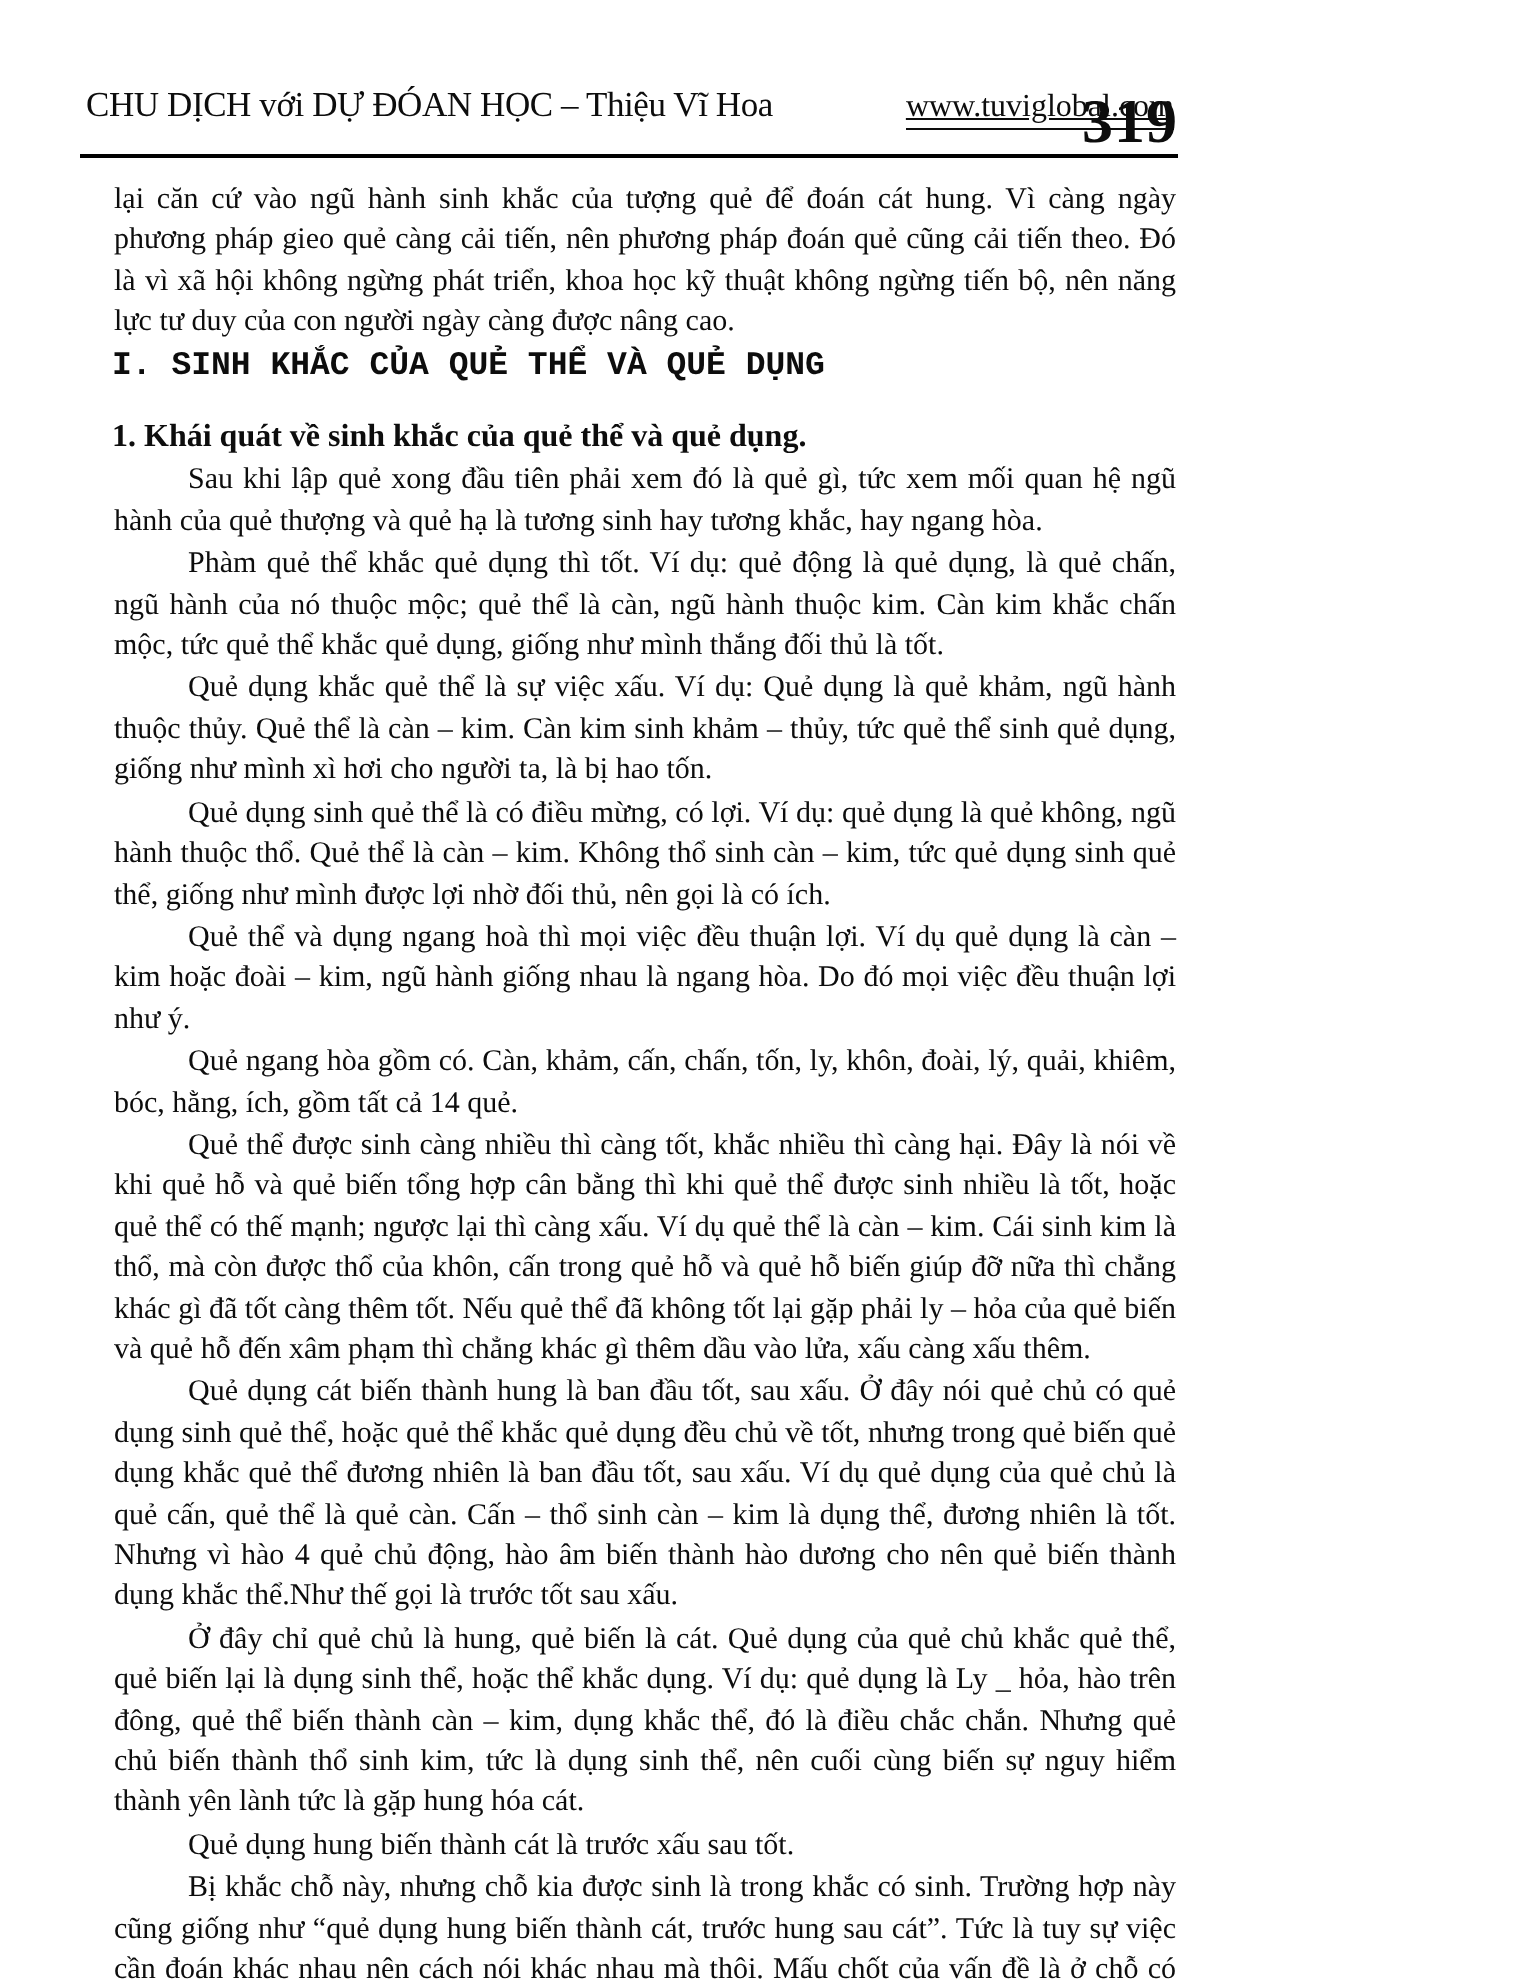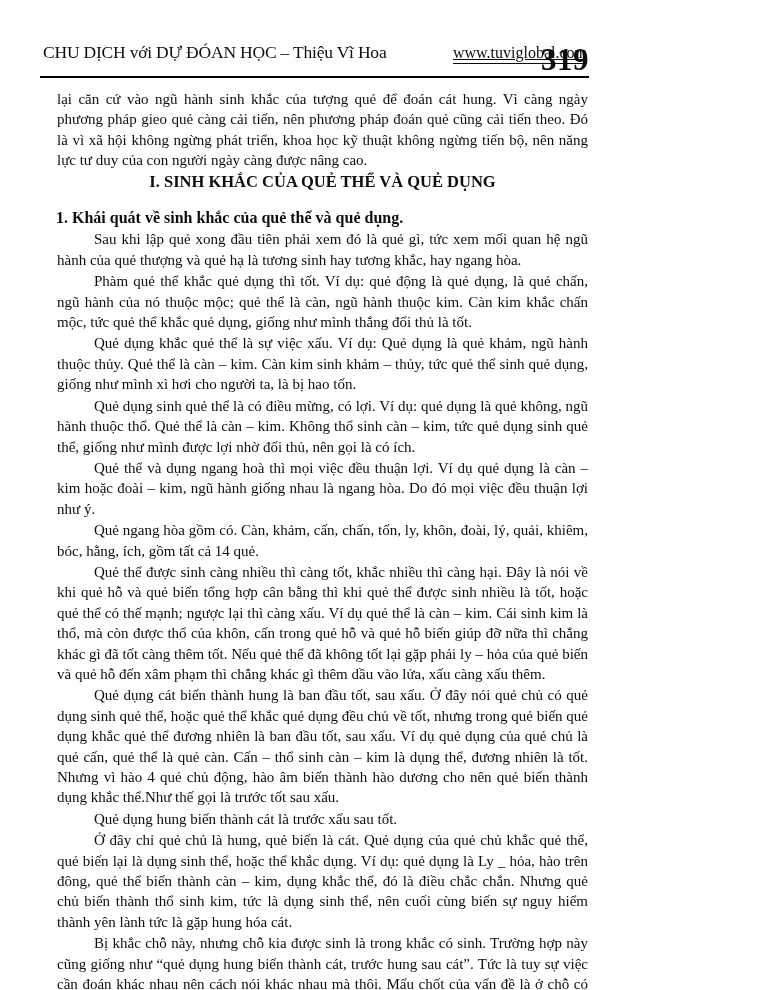--- a/index.html
+++ b/index.html
@@ -64,23 +64,23 @@
   }
   .content p.body {
     text-indent: 37px;
   }
   .content p.body-first {
     text-indent: 0;
   }
   .content .heading-center {
     font-weight: bold;
     font-size: 16.5px;
-    text-align: center;
     line-height: 20.4px;
     margin: 0 0 16px 0;
+    font-family: Liberation Mono, monospace;
   }
   .content .heading-left {
     font-weight: bold;
     font-size: 16px;
     line-height: 20.4px;
     margin: 0;
   }
 </style>
 </head>
 <body>
@@ -100,18 +100,18 @@
       <div class="heading-center">I. SINH KHẮC CỦA QUẺ THỂ VÀ QUẺ DỤNG</div>
       <div class="heading-left">1. Khái quát về sinh khắc của quẻ thể và quẻ dụng.</div>
       <p class="body">Sau khi lập quẻ xong đầu tiên phải xem đó là quẻ gì, tức xem mối quan hệ ngũ hành của quẻ thượng và quẻ hạ là tương sinh hay tương khắc, hay ngang hòa.</p>
       <p class="body">Phàm quẻ thể khắc quẻ dụng thì tốt. Ví dụ: quẻ động là quẻ dụng, là quẻ chấn, ngũ hành của nó thuộc mộc; quẻ thể là càn, ngũ hành thuộc kim. Càn kim khắc chấn mộc, tức quẻ thể khắc quẻ dụng, giống như mình thắng đối thủ là tốt.</p>
       <p class="body">Quẻ dụng khắc quẻ thể là sự việc xấu. Ví dụ: Quẻ dụng là quẻ khảm, ngũ hành thuộc thủy. Quẻ thể là càn – kim. Càn kim sinh khảm – thủy, tức quẻ thể sinh quẻ dụng, giống như mình xì hơi cho người ta, là bị hao tốn.</p>
       <p class="body">Quẻ dụng sinh quẻ thể là có điều mừng, có lợi. Ví dụ: quẻ dụng là quẻ không, ngũ hành thuộc thổ. Quẻ thể là càn – kim. Không thổ sinh càn – kim, tức quẻ dụng sinh quẻ thể, giống như mình được lợi nhờ đối thủ, nên gọi là có ích.</p>
       <p class="body">Quẻ thể và dụng ngang hoà thì mọi việc đều thuận lợi. Ví dụ quẻ dụng là càn – kim hoặc đoài – kim, ngũ hành giống nhau là ngang hòa. Do đó mọi việc đều thuận lợi như ý.</p>
       <p class="body">Quẻ ngang hòa gồm có. Càn, khảm, cấn, chấn, tốn, ly, khôn, đoài, lý, quải, khiêm, bóc, hằng, ích, gồm tất cả 14 quẻ.</p>
       <p class="body">Quẻ thể được sinh càng nhiều thì càng tốt, khắc nhiều thì càng hại. Đây là nói về khi quẻ hỗ và quẻ biến tổng hợp cân bằng thì khi quẻ thể được sinh nhiều là tốt, hoặc quẻ thể có thế mạnh; ngược lại thì càng xấu. Ví dụ quẻ thể là càn – kim. Cái sinh kim là thổ, mà còn được thổ của khôn, cấn trong quẻ hỗ và quẻ hỗ biến giúp đỡ nữa thì chẳng khác gì đã tốt càng thêm tốt. Nếu quẻ thể đã không tốt lại gặp phải ly – hỏa của quẻ biến và quẻ hỗ đến xâm phạm thì chẳng khác gì thêm dầu vào lửa, xấu càng xấu thêm.</p>
       <p class="body">Quẻ dụng cát biến thành hung là ban đầu tốt, sau xấu. Ở đây nói quẻ chủ có quẻ dụng sinh quẻ thể, hoặc quẻ thể khắc quẻ dụng đều chủ về tốt, nhưng trong quẻ biến quẻ dụng khắc quẻ thể đương nhiên là ban đầu tốt, sau xấu. Ví dụ quẻ dụng của quẻ chủ là quẻ cấn, quẻ thể là quẻ càn. Cấn – thổ sinh càn – kim là dụng thể, đương nhiên là tốt. Nhưng vì hào 4 quẻ chủ động, hào âm biến thành hào dương cho nên quẻ biến thành dụng khắc thể.Như thế gọi là trước tốt sau xấu.</p>
+      <p class="body">Ở đây chỉ quẻ chủ là hung, quẻ biến là cát. Quẻ dụng của quẻ chủ khắc quẻ thể, quẻ biến lại là dụng sinh thể, hoặc thể khắc dụng. Ví dụ: quẻ dụng là Ly _ hỏa, hào trên đông, quẻ thể biến thành càn – kim, dụng khắc thể, đó là điều chắc chắn. Nhưng quẻ chủ biến thành thổ sinh kim, tức là dụng sinh thể, nên cuối cùng biến sự nguy hiểm thành yên lành tức là gặp hung hóa cát.</p>
       <p class="body">Quẻ dụng hung biến thành cát là trước xấu sau tốt.</p>
-      <p class="body">Ở đây chỉ quẻ chủ là hung, quẻ biến là cát. Quẻ dụng của quẻ chủ khắc quẻ thể, quẻ biến lại là dụng sinh thể, hoặc thể khắc dụng. Ví dụ: quẻ dụng là Ly _ hỏa, hào trên đông, quẻ thể biến thành càn – kim, dụng khắc thể, đó là điều chắc chắn. Nhưng quẻ chủ biến thành thổ sinh kim, tức là dụng sinh thể, nên cuối cùng biến sự nguy hiểm thành yên lành tức là gặp hung hóa cát.</p>
       <p class="body">Bị khắc chỗ này, nhưng chỗ kia được sinh là trong khắc có sinh. Trường hợp này cũng giống như “quẻ dụng hung biến thành cát, trước hung sau cát”. Tức là tuy sự việc cần đoán khác nhau nên cách nói khác nhau mà thôi. Mấu chốt của vấn đề là ở chỗ có cứu hay không có cứu. Bị khắc mà gặp sinh là có cứu; bị khắc mà không có sinh là không có cứu.</p>
     </main>
 
 </div>
 
 </body></html>

